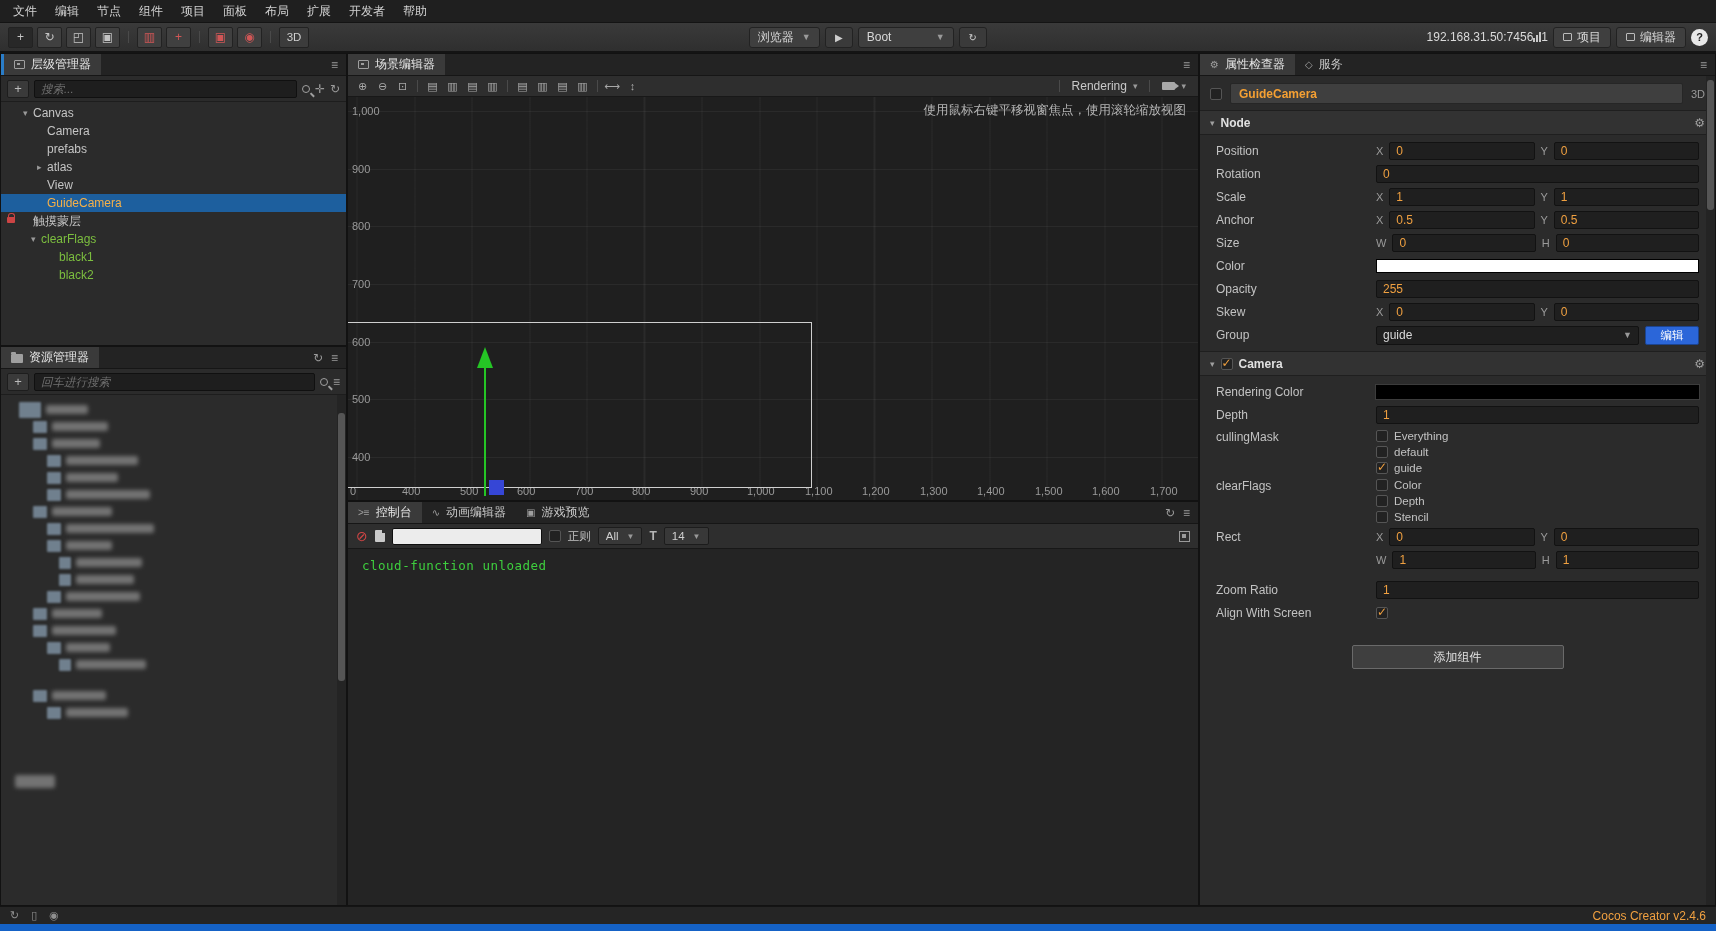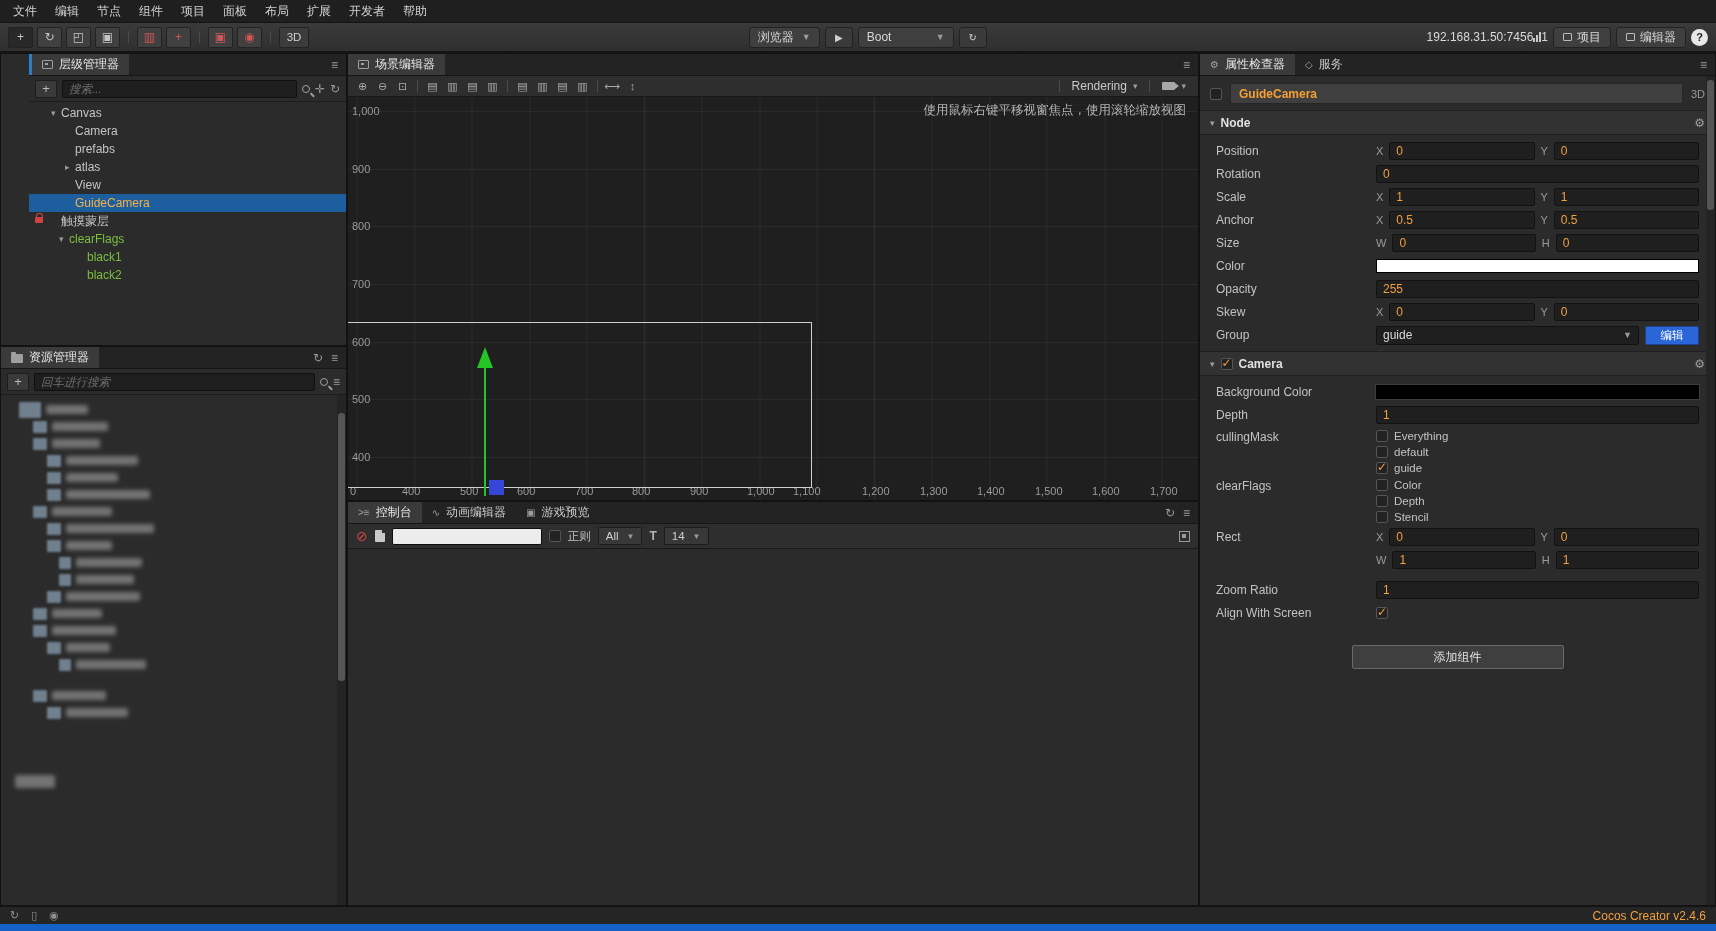--- a/index.html
+++ b/index.html
@@ -57,21 +57,21 @@
 
   .searchrow { height:26px; flex:none; display:flex; align-items:center; gap:5px; padding:0 6px; border-bottom:1px solid #1d1d1d; }
   .sq-btn { width:22px; height:18px; background:#3a3a3a; border:1px solid #1d1d1d; border-radius:2px; color:#bbb; display:flex; align-items:center; justify-content:center; font-size:13px; }
   .search-input { flex:1; height:18px; background:#1e1e1e; border:1px solid #101010; border-radius:2px; color:#bbb; font-size:11.5px; font-style:italic; padding:0 6px; outline:none; min-width:0; }
   .search-input::placeholder { color:#6f6f6f; }
   .i-search { width:8px; height:8px; border:1.5px solid #a0a0a0; border-radius:50%; position:relative; flex:none; }
   .i-search::after { content:""; position:absolute; width:5px; height:1.5px; background:#a0a0a0; transform:rotate(45deg); left:7px; top:8px; }
   .row-ico { color:#9a9a9a; font-size:12px; }
 
   
-  .hierarchy { height:293px; flex:none;padding-left:28px; }
+  .hierarchy { height:293px; flex:none; }
   .tree { flex:1; overflow:hidden; padding-top:2px; position:relative; font-size:12px; }
   .trow { height:18px; display:flex; align-items:center; position:relative; color:#c4c4c4; }
   .trow .arrow { width:10px; font-size:9px; color:#9a9a9a; flex:none; }
   .trow.selected { background:#1d5f9e; color:#f5b049; }
   .trow.green { color:#7cbf3f; }
   .i-lock { position:absolute; left:6px; top:5px; width:8px; height:6px; background:#cc4444; border-radius:1px; }
   .i-lock::before { content:""; position:absolute; left:1px; top:-4px; width:5px; height:4px; border:1.5px solid #cc4444; border-bottom:none; border-radius:3px 3px 0 0; }
 
   
   .assets { flex:1; }
@@ -460,21 +460,21 @@
           </div>
           <div class="ruler-x">
             <span style="left:2px">0</span>
             <span style="left:54px">400</span>
             <span style="left:112px">500</span>
             <span style="left:169px">600</span>
             <span style="left:227px">700</span>
             <span style="left:284px">800</span>
             <span style="left:342px">900</span>
             <span style="left:399px">1,000</span>
-            <span style="left:445px">1,100</span>
+            <span style="left:457px">1,100</span>
             <span style="left:514px">1,200</span>
             <span style="left:572px">1,300</span>
             <span style="left:629px">1,400</span>
             <span style="left:687px">1,500</span>
             <span style="left:744px">1,600</span>
             <span style="left:802px">1,700</span>
           </div>
           <div class="scene-rect"></div>
           <div class="giz-line"></div>
           <div class="giz-head"></div>
@@ -511,20 +511,23 @@
             <span>All</span>
             <span class="car">▼</span>
           </div>
           <span class="t-ico">T</span>
           <div class="c-select">
             <span>14</span>
             <span class="car">▼</span>
           </div>
           <span class="pop-ico"></span>
         </div>
+        <div class="console-body">
+          <div class="log-line">cloud-function unloaded</div>
+        </div>
       </div>
     </div>
 
     <div class="col-right">
       <div class="panel inspector">
         <div class="tabstrip">
           <div class="tab active">
             <span class="tab-ico">⚙</span>
             <span>属性检查器</span>
           </div>
@@ -651,21 +654,21 @@
           </div>
 
           <div class="sec">
             <span class="arrow">▾</span>
             <span class="cb checked"></span>
             <span>Camera</span>
             <span class="gear">⚙</span>
           </div>
           <div class="props">
             <div class="pr">
-              <div class="pl">Background Color</div>
+              <div class="pl">Rendering Color</div>
               <div class="pf">
                   <div class="swatch" style="background:#000000;box-shadow:0 0 0 1px #3c3c3c"></div>
                 </div>
             </div>
             <div class="pr">
               <div class="pl">Depth</div>
               <div class="pf">
                   <div class="ni">
                     <span>1</span>
                   </div>

